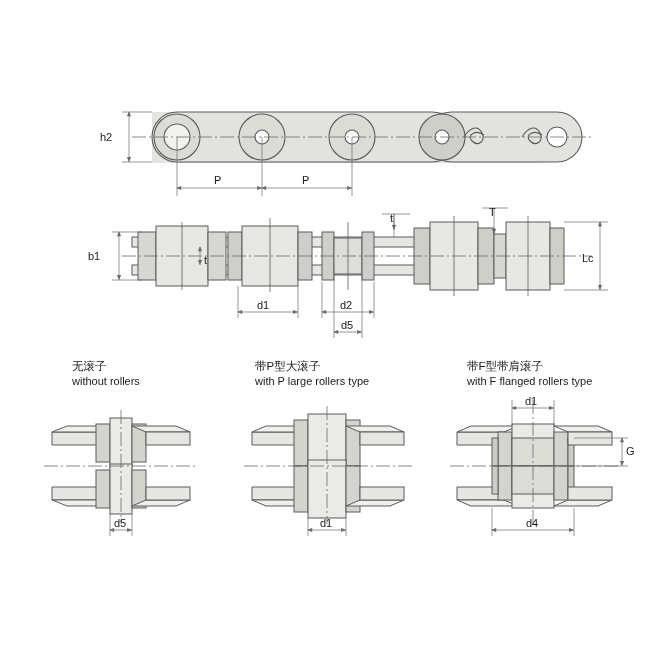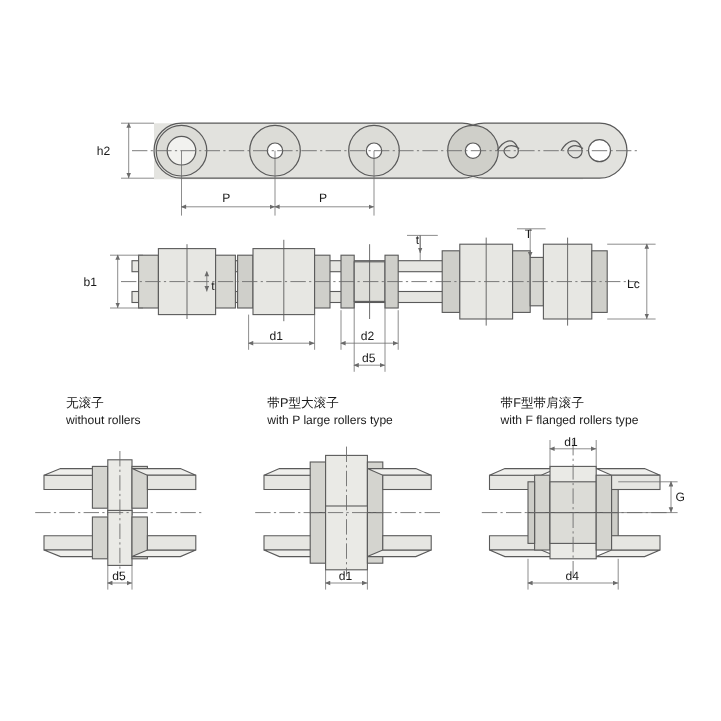--- a/index.html
+++ b/index.html
@@ -1,17 +1,17 @@
 <!DOCTYPE html>
 <html><head>
 <meta charset="utf-8">
 <style>
   html,body{margin:0;padding:0;}
   body{width:655px;height:655px;background:#ffffff;font-family:"Liberation Sans",sans-serif;position:relative;overflow:hidden;}
-  #stage{position:absolute;left:0;top:0;width:593px;height:655px;text-align:center;}
+  #stage{position:absolute;left:12px;top:0;width:593px;height:655px;text-align:center;}
   svg{display:block;}
   text{font-family:"Liberation Sans",sans-serif;fill:#1a1a1a;}
   .lbl{font-size:11px;}
   .cap{font-size:11px;}
   .capcn{font-size:11.5px;}
 </style>
 </head>
 <body>
 
 <div id="stage">

